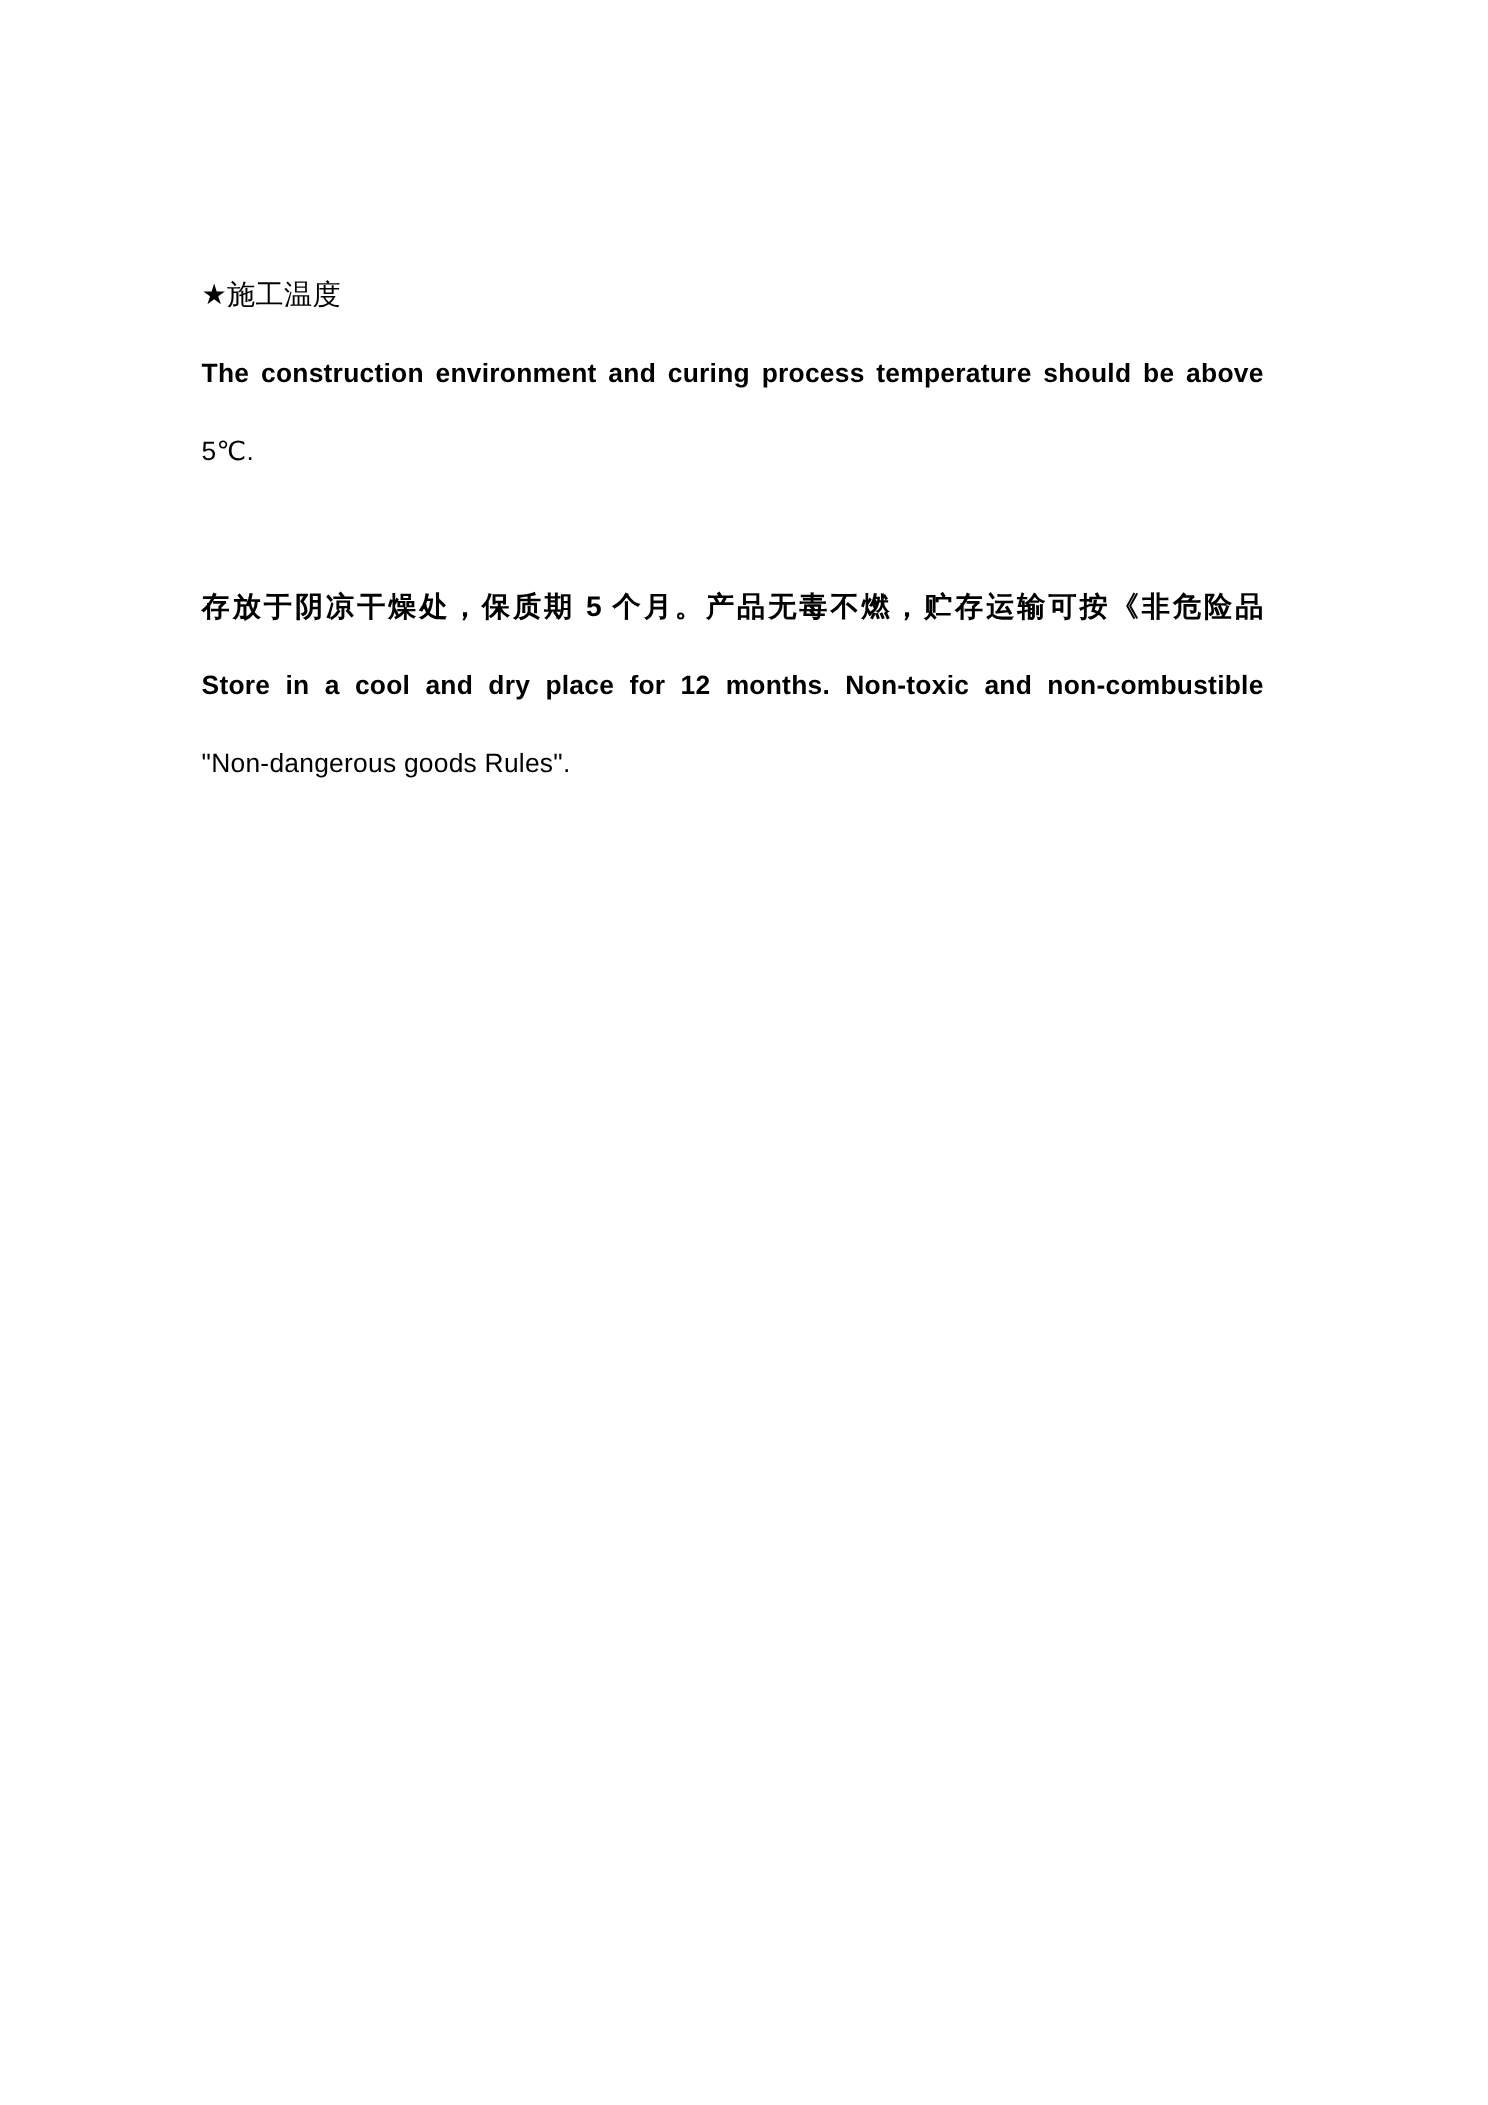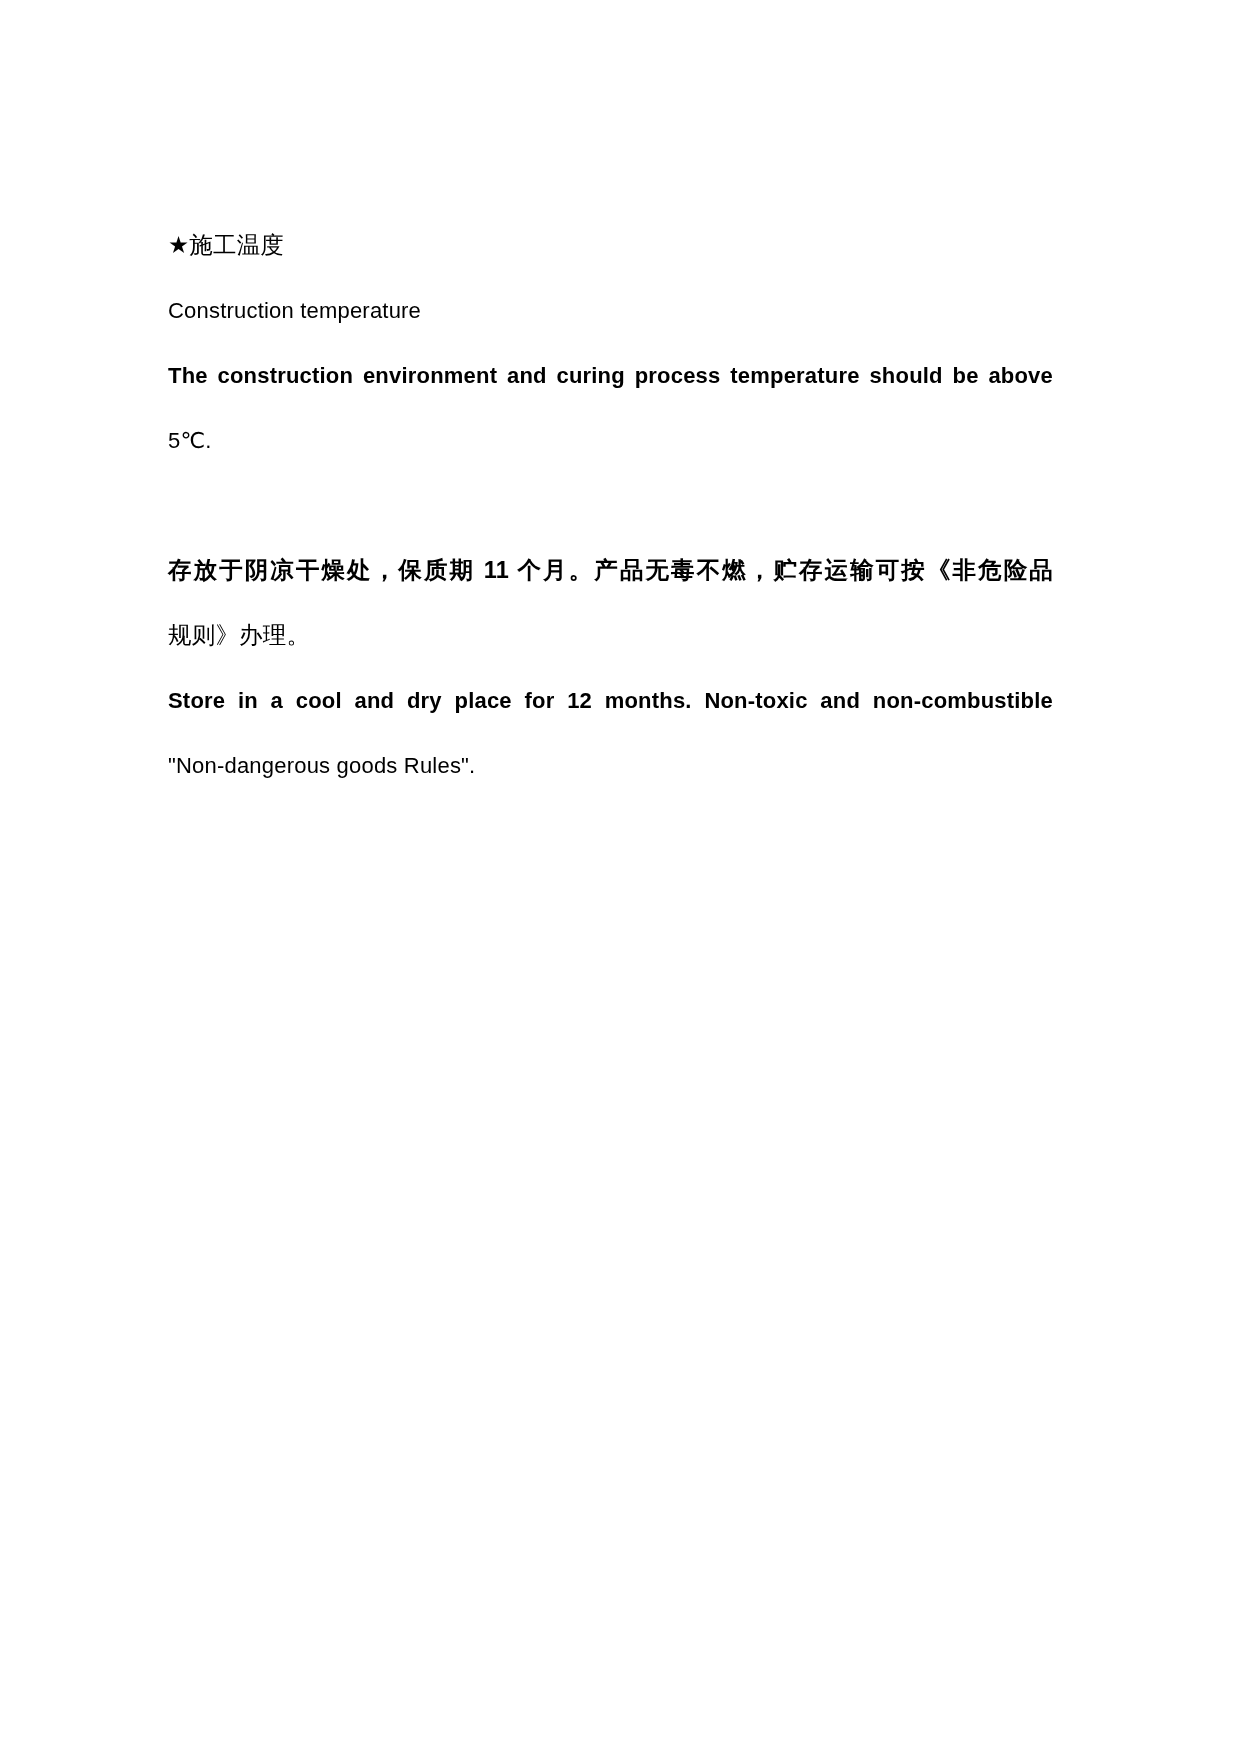--- a/index.html
+++ b/index.html
@@ -49,25 +49,23 @@
     height: 65px;
   }
 </style>
 </head>
 <body>
 
 <div class="page">
   <div class="doc">
 
     <p class="line zh">★施工温度</p>
-    <p class="line en">Construction temperature</p>
     <p class="line en just">The construction environment and curing process temperature should be above</p>
     <p class="line en">5℃.</p>
 
     <p class="line blank"></p>
 
-    <p class="line zh just">存放于阴凉干燥处，保质期 11 个月。产品无毒不燃，贮存运输可按《非危险品</p>
-    <p class="line zh">规则》办理。</p>
+    <p class="line zh just">存放于阴凉干燥处，保质期 5 个月。产品无毒不燃，贮存运输可按《非危险品</p>
     <p class="line en just">Store in a cool and dry place for 12 months. Non-toxic and non-combustible</p>
     <p class="line en">"Non-dangerous goods Rules".</p>
 
   </div>
 </div>
 
 </body></html>

